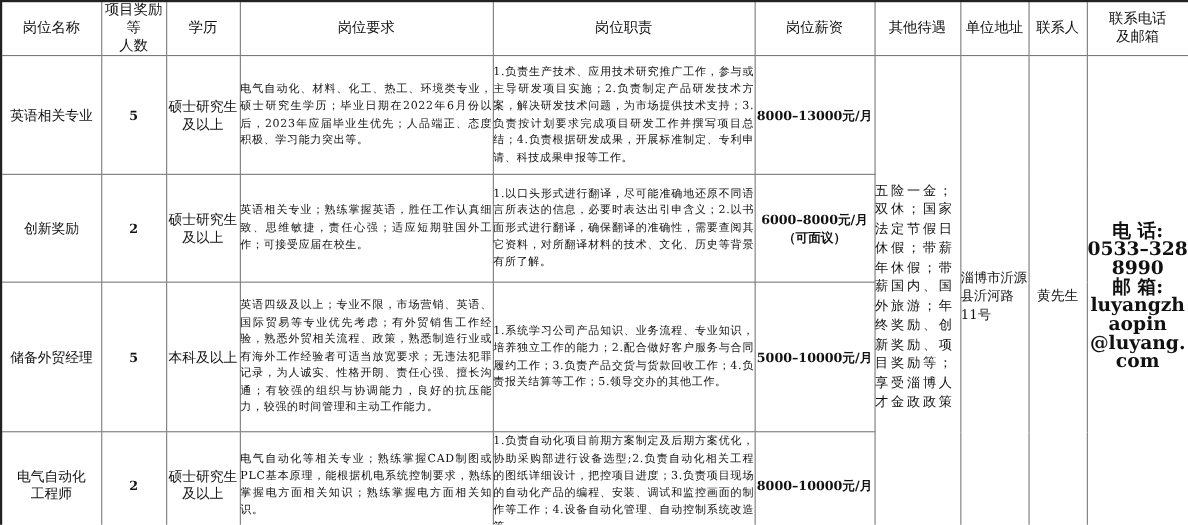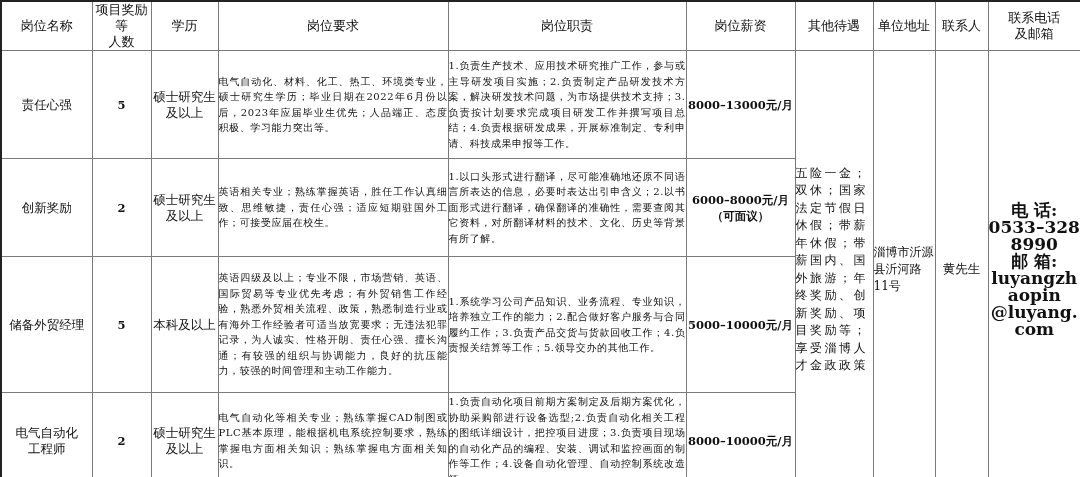--- a/index.html
+++ b/index.html
@@ -54,21 +54,21 @@
     <th>单位地址</th>
     <th>联系人</th>
     <th>
       <span class="hl">联系电话</span>
       <span class="hl">及邮箱</span>
     </th>
   </tr>
 
   <tr class="r1">
     <td class="center">
-      <span class="line">责任心强</span>
+      <span class="line">英语相关专业</span>
     </td>
     <td class="center bold">5</td>
     <td class="center">
       <span class="line">硕士研究生</span>
       <span class="line">及以上</span>
     </td>
     <td class="req">电气自动化、材料、化工、热工、环境类专业，硕士研究生学历；毕业日期在2022年6月份以后，2023年应届毕业生优先；人品端正、态度积极、学习能力突出等。</td>
     <td class="duty">1.负责生产技术、应用技术研究推广工作，参与或主导研发项目实施；2.负责制定产品研发技术方案，解决研发技术问题，为市场提供技术支持；3.负责按计划要求完成项目研发工作并撰写项目总结；4.负责根据研发成果，开展标准制定、专利申请、科技成果申报等工作。</td>
     <td class="center bold">
       <span class="line">8000–13000元/月</span>

